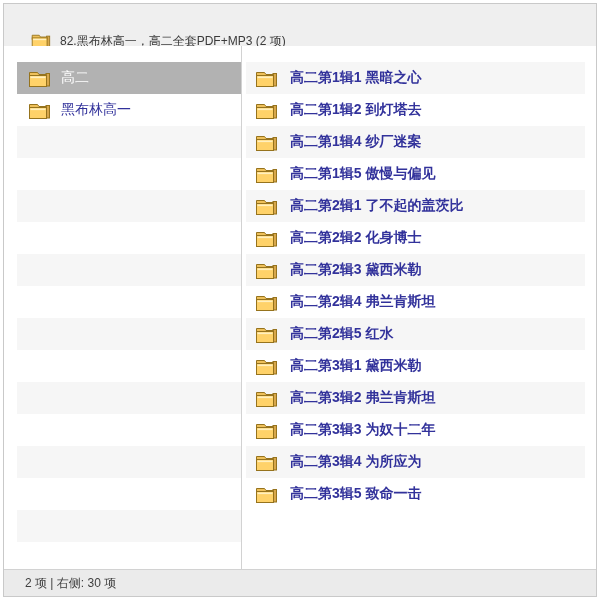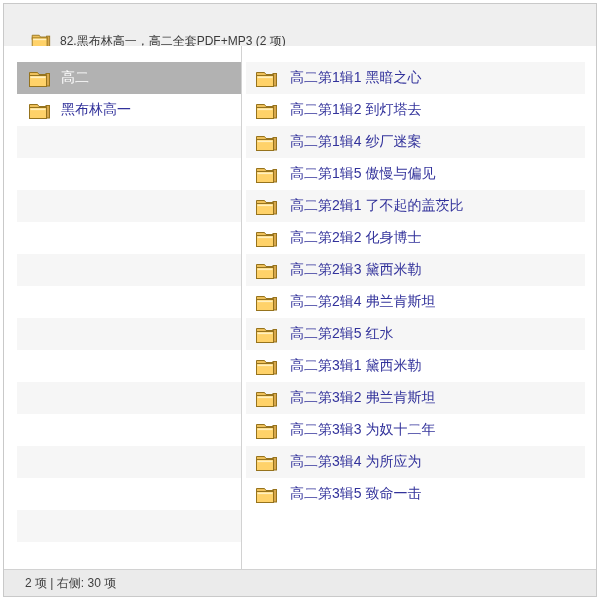--- a/index.html
+++ b/index.html
@@ -29,21 +29,21 @@
   .pane.right { left:242px; width:339px; }
   .row {
     height:32px; display:flex; align-items:center;
     font-size:14px; color:#32329b; white-space:nowrap; overflow:hidden;
   }
   .pane .row:nth-child(odd) { background:#f6f6f6; }
   .pane.left  .row { padding-left:10px; }
   .pane.right .row { padding-left:8px; }
   .row .ficon { flex:0 0 auto; }
   .pane.left  .row .label { margin-left:10px; }
-  .pane.right .row .label { margin-left:12px; }
+  .pane.right .row .label { margin-left:12px;font-weight:bold; }
   .row.selected { background:#b2b2b2 !important; color:#ffffff; }
   .ficon { display:inline-block; width:24px; height:21px; line-height:0; }
   .ficon svg { display:block; }
   .header .ficon { width:21px; height:19px; }
   .header .ficon svg { width:21px; height:19px; }
 </style>
 </head>
 <body>
 
 <svg width="0" height="0" style="position:absolute">

